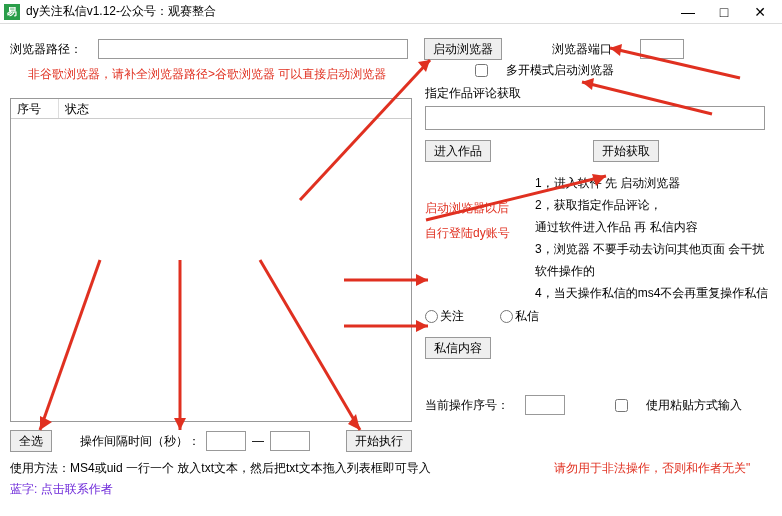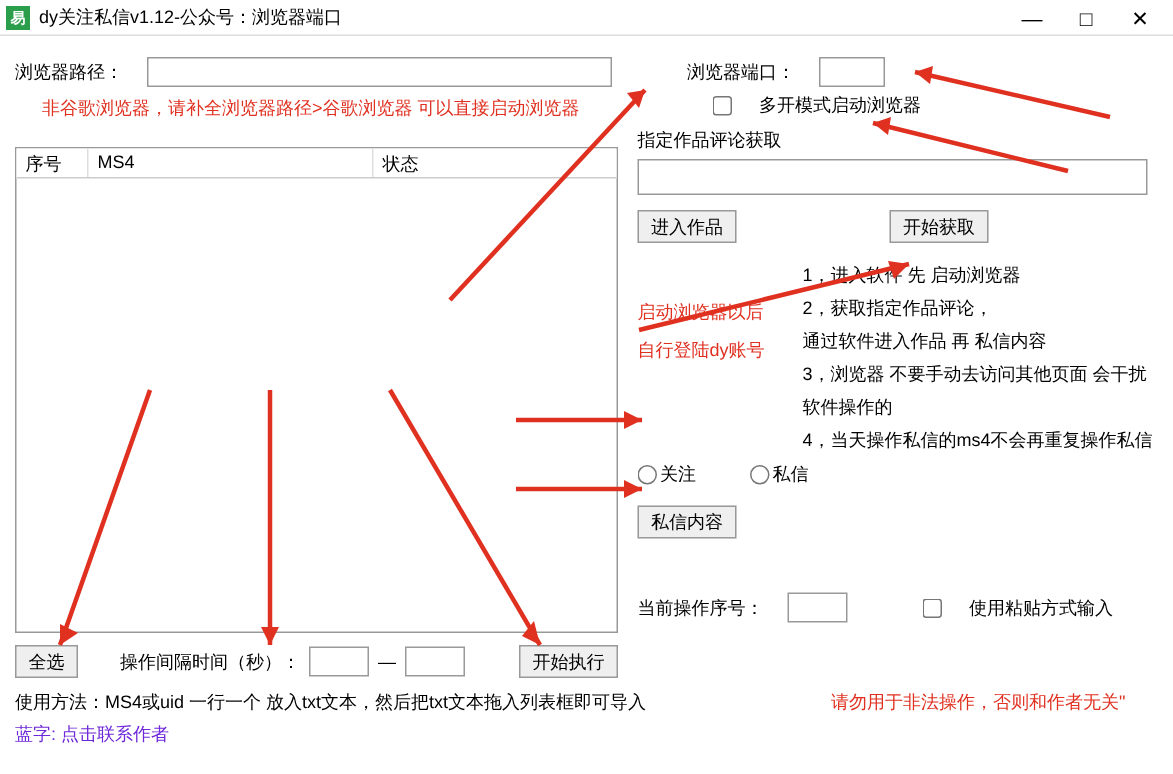--- a/index.html
+++ b/index.html
@@ -30,48 +30,48 @@
     .footer-line { font-size: 12px; margin-bottom: 4px; }
     .arrow { position: absolute; pointer-events: none; }
     svg.arrow path, svg.arrow line { stroke: #e03020; stroke-width: 3; fill: none; }
     svg.arrow polygon { fill: #e03020; }
   </style>
 </head>
 <body>
 
 <div class="titlebar">
   <span class="titlebar-icon">易</span>
-  <span class="titlebar-title">dy关注私信v1.12-公众号：浏览器端口</span>
+  <span class="titlebar-title">dy关注私信v1.12-公众号：观赛整合</span>
   <div class="win-btns">
     <div class="win-btn">—</div>
     <div class="win-btn">□</div>
     <div class="win-btn">✕</div>
   </div>
 </div>
 
 <div class="content">
 
   <div class="row" style="margin-top:6px;">
     <span class="label">浏览器路径：</span>
     <input class="input-text" style="width: 310px;" value="">
+    <button class="btn">启动浏览器</button>
     <span style="width:18px;"></span>
     <span class="label">浏览器端口：</span>
     <input class="input-text" style="width: 44px;" value="">
   </div>
 
   <div class="row">
     <span class="red" style="margin-left:18px;">非谷歌浏览器，请补全浏览器路径&gt;谷歌浏览器 可以直接启动浏览器</span>
   </div>
 </div>
 
 <div class="left-pane">
   <div class="table">
     <div class="table-head">
       <div class="th" style="width:48px;">序号</div>
-      <div class="th" style="width:190px;">MS4</div>
       <div class="th" style="flex:1;border-right:none;">状态</div>
     </div>
   </div>
 </div>
 
 <div class="right-pane">
   <div class="row" style="margin-left:50px;">
     <input type="checkbox" class="checkbox" style="">
     <span class="label">多开模式启动浏览器</span>
   </div>

